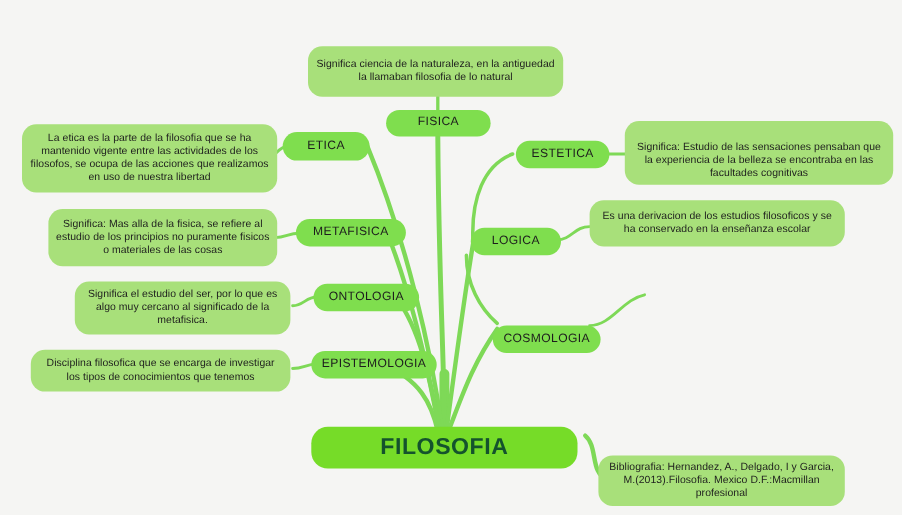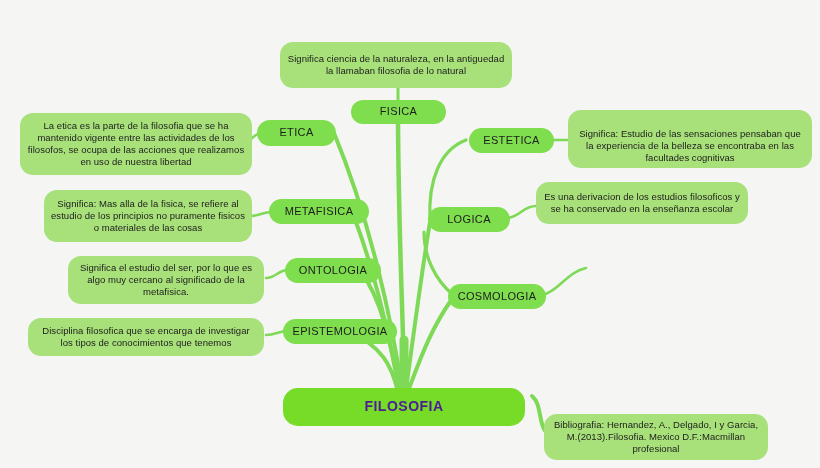--- a/index.html
+++ b/index.html
@@ -32,24 +32,24 @@
     text-align: center;
     color: #1d1d1d;
     border-radius: 13px;
     padding: 4px 7px;
     line-height: 1.26;
     z-index: 2;
   }
   .root {
     background: #76dc28;
     border-radius: 15px;
-    font-size: 14px;
+    font-size: 21px;
     font-weight: bold;
     letter-spacing: 0.5px;
-    color: #4c1d95;
+    color: #14532d;
   }
   .branch {
     background: #7fde4e;
     font-size: 11px;
     letter-spacing: 0.35px;
   }
   .leaf {
     background: #a8e07a;
     font-size: 9.5px;
     letter-spacing: 0.05px;
@@ -122,32 +122,32 @@
   <div class="node branch" style="left:269px; top:199px; width:100px; height:25px;">
     <span>METAFISICA</span>
   </div>
   <div class="node leaf" style="left:44px; top:190px; width:208px; height:52px;">
     <span>Significa: Mas alla de la fisica, se refiere al estudio de los principios no puramente fisicos o materiales de las cosas</span>
   </div>
 
   <div class="node branch" style="left:428px; top:207px; width:82px; height:25px;">
     <span>LOGICA</span>
   </div>
-  <div class="node leaf" style="left:536px; top:182px; width:212px; height:42px;">
+  <div class="node leaf" style="left:536px; top:182px; width:232px; height:42px;">
     <span>Es una derivacion de los estudios filosoficos y se ha conservado en la enseñanza escolar</span>
   </div>
 
   <div class="node branch" style="left:285px; top:258px; width:96px; height:25px;text-align:center;">
     <span>ONTOLOGIA</span>
   </div>
   <div class="node leaf" style="left:68px; top:256px; width:196px; height:48px;">
     <span>Significa el estudio del ser, por lo que es algo muy cercano al significado de la metafisica.</span>
   </div>
 
-  <div class="node branch" style="left:448px; top:284px; width:98px; height:25px;">
+  <div class="node branch" style="left:448px; top:296px; width:98px; height:25px;">
     <span>COSMOLOGIA</span>
   </div>
 
   <div class="node branch" style="left:283px; top:319px; width:114px; height:25px;">
     <span>EPISTEMOLOGIA</span>
   </div>
   <div class="node leaf" style="left:28px; top:318px; width:236px; height:38px;">
     <span>Disciplina filosofica que se encarga de investigar los tipos de conocimientos que tenemos</span>
   </div>
 

